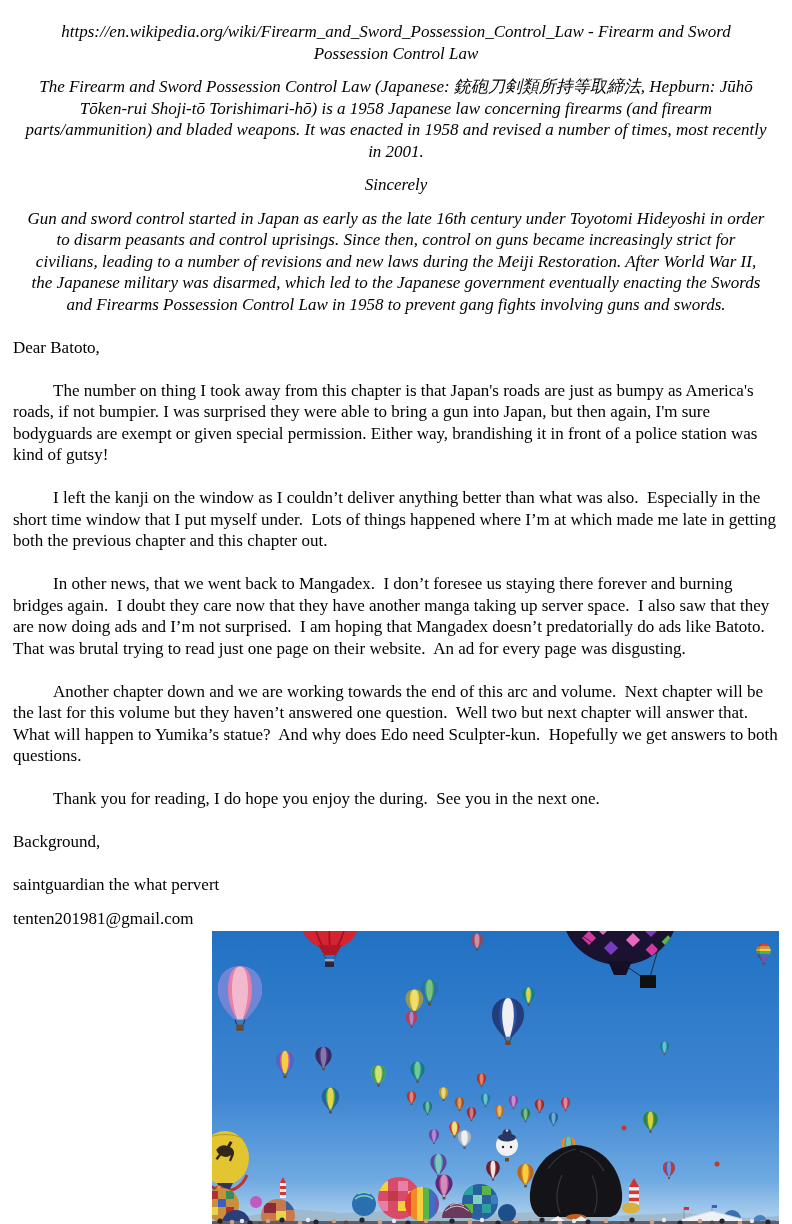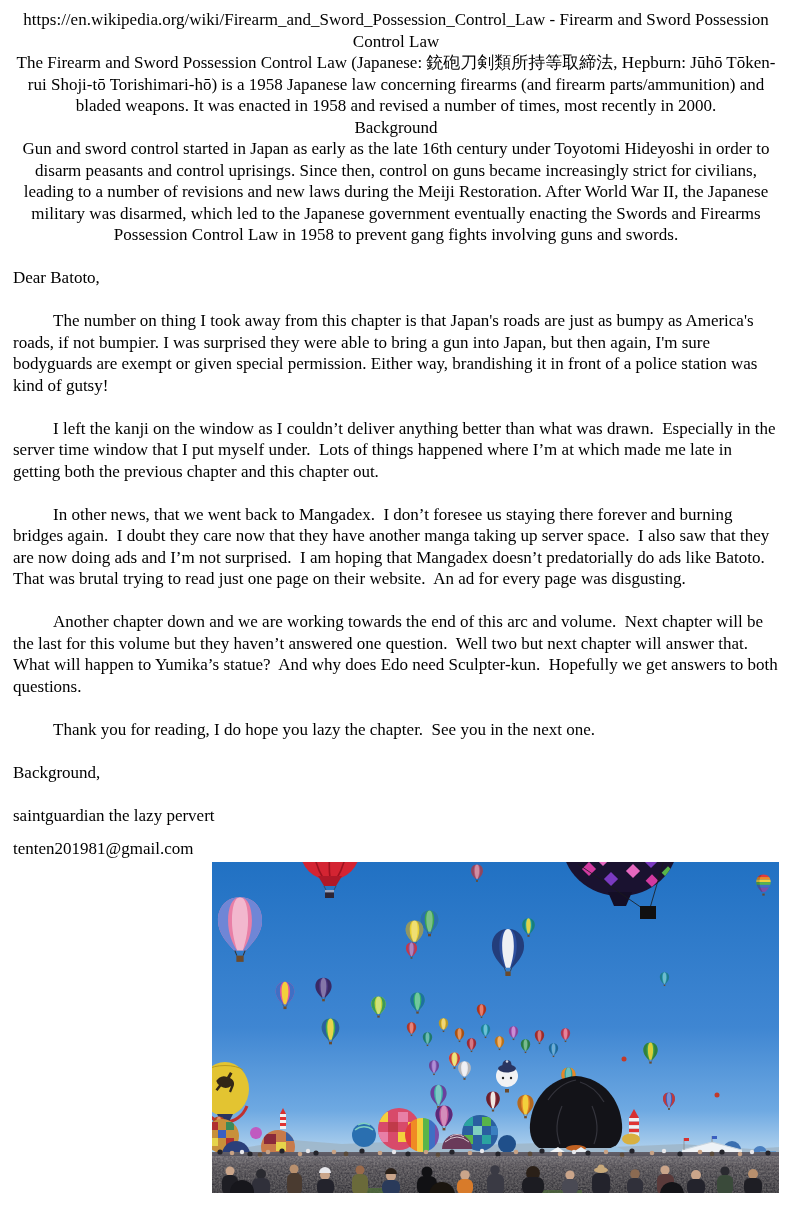--- a/index.html
+++ b/index.html
@@ -3,46 +3,46 @@
 <meta charset="utf-8">
 <style>
   html,body{margin:0;padding:0;}
   body{
     width:792px;height:1224px;overflow:hidden;background:#ffffff;
     box-sizing:border-box;padding:9px 13px 0 13px;
     font-family:"Liberation Serif","DejaVu Serif",serif;
     font-size:17px;line-height:21.5px;color:#000;
   }
   .excerpt{text-align:center;}
-  .excerpt div{margin:0;}
+  .excerpt div{margin:12px;font-style:italic;}
   .letter p{margin:21.5px 0 0 0;white-space:pre-wrap;}
   .letter p.para{text-indent:40px;}
   .letter p.tight{margin-top:12px;}
   .photo{margin:2px 0 0 199px;width:567px;height:331px;overflow:hidden;}
   .photo svg{display:block;}
 </style>
 </head>
 <body>
 
 <div class="excerpt">
   <div>https://en.wikipedia.org/wiki/Firearm_and_Sword_Possession_Control_Law - Firearm and Sword Possession Control Law</div>
-  <div>The Firearm and Sword Possession Control Law (Japanese: 銃砲刀剣類所持等取締法, Hepburn: Jūhō Tōken-rui Shoji-tō Torishimari-hō) is a 1958 Japanese law concerning firearms (and firearm parts/ammunition) and bladed weapons. It was enacted in 1958 and revised a number of times, most recently in 2000.</div>
-  <div>Background</div>
+  <div>The Firearm and Sword Possession Control Law (Japanese: 銃砲刀剣類所持等取締法, Hepburn: Jūhō Tōken-rui Shoji-tō Torishimari-hō) is a 1958 Japanese law concerning firearms (and firearm parts/ammunition) and bladed weapons. It was enacted in 1958 and revised a number of times, most recently in 2001.</div>
+  <div>Sincerely</div>
   <div>Gun and sword control started in Japan as early as the late 16th century under Toyotomi Hideyoshi in order to disarm peasants and control uprisings. Since then, control on guns became increasingly strict for civilians, leading to a number of revisions and new laws during the Meiji Restoration. After World War II, the Japanese military was disarmed, which led to the Japanese government eventually enacting the Swords and Firearms Possession Control Law in 1958 to prevent gang fights involving guns and swords.</div>
 </div>
 
 <div class="letter">
   <p>Dear Batoto,</p>
   <p class="para">The number on thing I took away from this chapter is that Japan's roads are just as bumpy as America's roads, if not bumpier. I was surprised they were able to bring a gun into Japan, but then again, I'm sure bodyguards are exempt or given special permission. Either way, brandishing it in front of a police station was kind of gutsy!</p>
-  <p class="para">I left the kanji on the window as I couldn’t deliver anything better than what was drawn.  Especially in the server time window that I put myself under.  Lots of things happened where I’m at which made me late in getting both the previous chapter and this chapter out.</p>
+  <p class="para">I left the kanji on the window as I couldn’t deliver anything better than what was also.  Especially in the short time window that I put myself under.  Lots of things happened where I’m at which made me late in getting both the previous chapter and this chapter out.</p>
   <p class="para">In other news, that we went back to Mangadex.  I don’t foresee us staying there forever and burning bridges again.  I doubt they care now that they have another manga taking up server space.  I also saw that they are now doing ads and I’m not surprised.  I am hoping that Mangadex doesn’t predatorially do ads like Batoto.  That was brutal trying to read just one page on their website.  An ad for every page was disgusting.</p>
   <p class="para">Another chapter down and we are working towards the end of this arc and volume.  Next chapter will be the last for this volume but they haven’t answered one question.  Well two but next chapter will answer that.  What will happen to Yumika’s statue?  And why does Edo need Sculpter-kun.  Hopefully we get answers to both questions.</p>
-  <p class="para">Thank you for reading, I do hope you lazy the chapter.  See you in the next one.</p>
+  <p class="para">Thank you for reading, I do hope you enjoy the during.  See you in the next one.</p>
   <p>Background,</p>
-  <p>saintguardian the lazy pervert</p>
+  <p>saintguardian the what pervert</p>
   <p class="tight">tenten201981@gmail.com</p>
 </div>
 
 <figure class="photo">
 <svg viewBox="0 0 567 331" width="567" height="331" role="img" xmlns="http://www.w3.org/2000/svg" aria-label="Crowd at a balloon fiesta watching dozens of colorful hot air balloons in a clear blue sky">
   <defs>
     <linearGradient id="sky" x1="0" y1="0" x2="0" y2="1">
       <stop offset="0" stop-color="#2171c3"></stop>
       <stop offset="0.5" stop-color="#3f86d2"></stop>
       <stop offset="0.75" stop-color="#6ea9e2"></stop>

